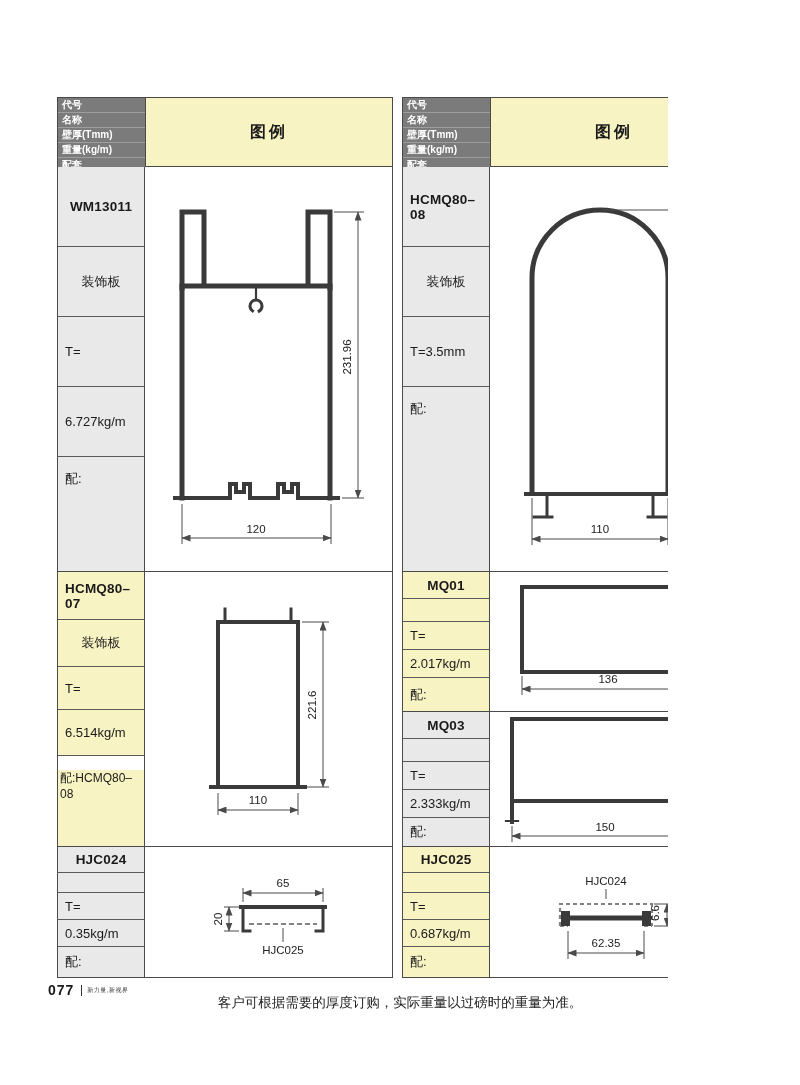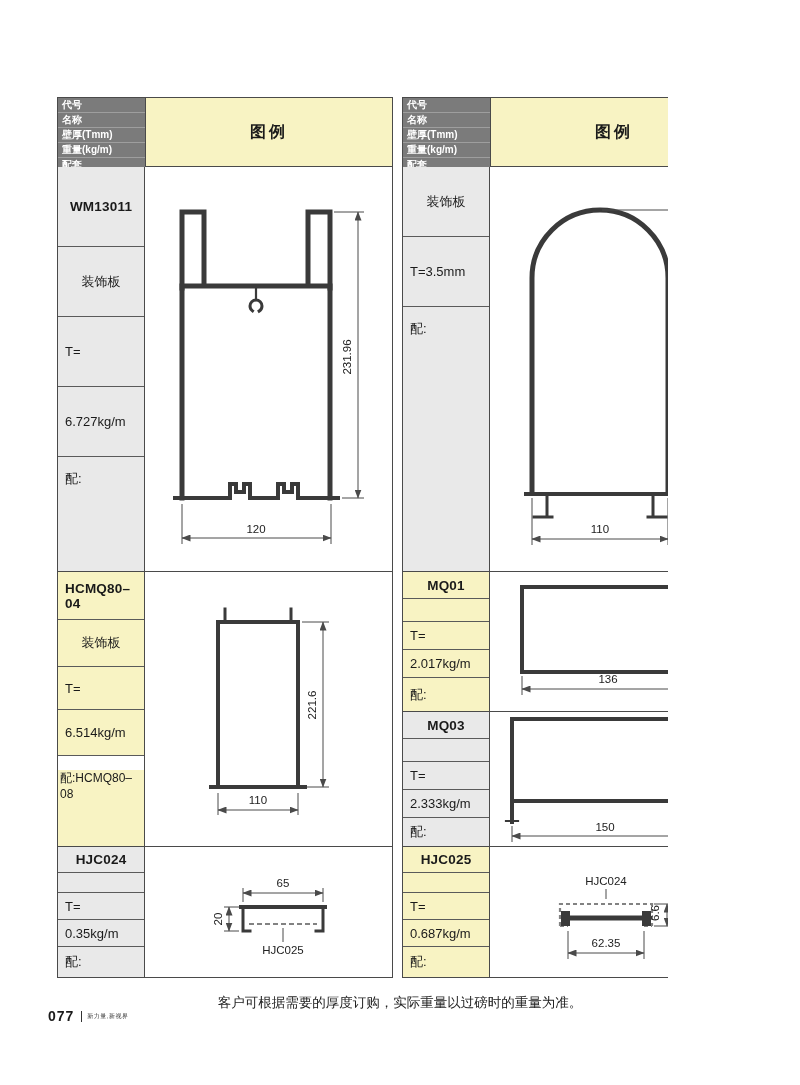--- a/index.html
+++ b/index.html
@@ -33,21 +33,21 @@
   .drawing { flex:1; background:#fff; position:relative; }
   svg { display:block; }
 
   .profile { stroke:#3a3a3a; fill:none; stroke-linecap:square; }
   .sw5 { stroke-width:5; } .sw4 { stroke-width:4; } .sw3 { stroke-width:3; } .sw2 { stroke-width:2.2; }
   .dim { stroke:#4a4a4a; stroke-width:1; fill:none; }
   .dimtext { fill:#222; font-size:11.5px; font-family:"Liberation Sans","DejaVu Sans",sans-serif; }
   .dashed { stroke:#828282; fill:none; }
 
   .note { position:absolute; top:994px; left:0; width:800px; text-align:center; font-size:13.5px; line-height:17px; color:#222; }
-  .footer { position:absolute; top:1008px; left:48px; display:flex; align-items:center; }
+  .footer { position:absolute; top:982px; left:48px; display:flex; align-items:center; }
   .pagenum { font-size:14px; font-weight:bold; letter-spacing:1px; }
   .fdiv { width:1px; height:11px; background:#333; margin:0 5px 0 7px; }
   .tagline { font-size:6px; color:#333; letter-spacing:0.5px; }
 </style>
 </head>
 <body>
 
 <div class="page">
 
   <div class="ptable t-left">
@@ -88,21 +88,21 @@
           <text class="dimtext" transform="rotate(-90 206 190)" x="206" y="190" text-anchor="middle">231.96</text>
           <path class="dim" d="M37 337 V377 M186 337 V377"></path>
           <line class="dim" x1="37" y1="371" x2="186" y2="371" marker-start="url(#m1)" marker-end="url(#m1)"></line>
           <text class="dimtext" x="111" y="366" text-anchor="middle">120</text>
         </svg>
       </div>
     </div>
 
     <div class="section tone-yellow" style="height:275px">
       <div class="labels">
-        <div class="cell code" style="height:48px">HCMQ80–04</div>
+        <div class="cell code" style="height:48px">HCMQ80–07</div>
         <div class="cell" style="height:47px">装饰板</div>
         <div class="cell lft" style="height:43px">T=</div>
         <div class="cell lft" style="height:46px">6.514kg/m</div>
         <div class="cell lft topal tight">配:HCMQ80–08</div>
       </div>
       <div class="drawing">
         <svg width="247" height="275" viewBox="0 0 247 275">
           <defs>
               <marker id="m2" markerWidth="9" markerHeight="7" refX="8.5" refY="3.5" orient="auto-start-reverse" markerUnits="userSpaceOnUse">
                 <path d="M0 0L9 3.5L0 7Z" fill="#4a4a4a"></path>
@@ -159,20 +159,21 @@
         <div class="hcell">名称</div>
         <div class="hcell">壁厚(Tmm)</div>
         <div class="hcell">重量(kg/m)</div>
         <div class="hcell">配套</div>
       </div>
       <div class="hlegend">图例</div>
     </div>
 
     <div class="section tone-gray" style="height:405px">
       <div class="labels">
+        <div class="cell code" style="height:80px">HCMQ80–08</div>
         <div class="cell" style="height:70px">装饰板</div>
         <div class="cell lft" style="height:70px">T=3.5mm</div>
         <div class="cell lft topal">配:</div>
       </div>
       <div class="drawing">
         <svg width="247" height="405" viewBox="0 0 247 405">
           <defs>
               <marker id="m4" markerWidth="9" markerHeight="7" refX="8.5" refY="3.5" orient="auto-start-reverse" markerUnits="userSpaceOnUse">
                 <path d="M0 0L9 3.5L0 7Z" fill="#4a4a4a"></path>
               </marker>

